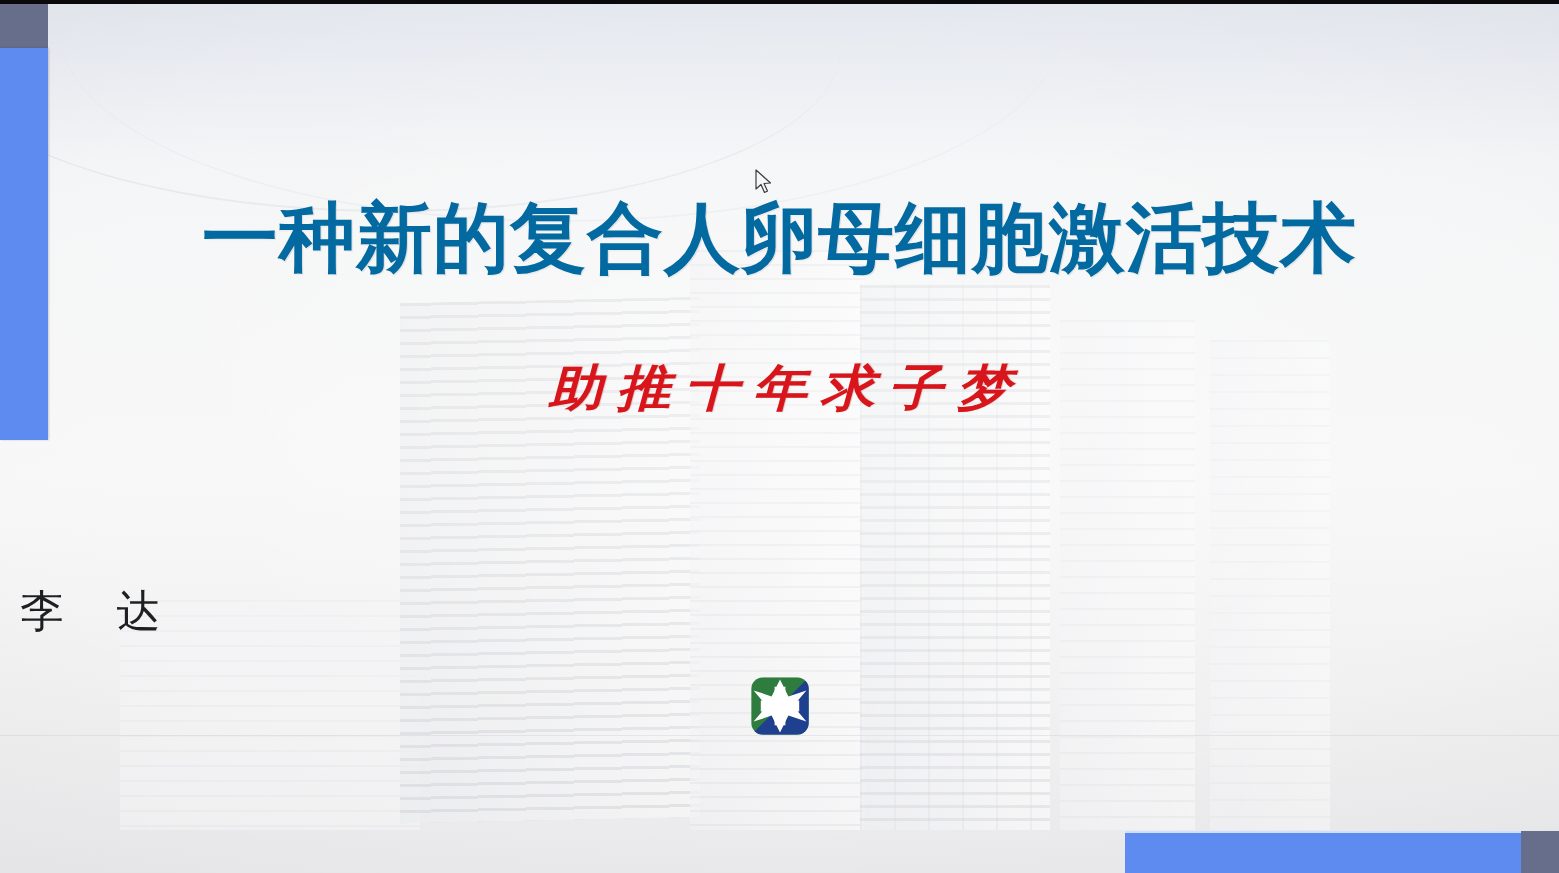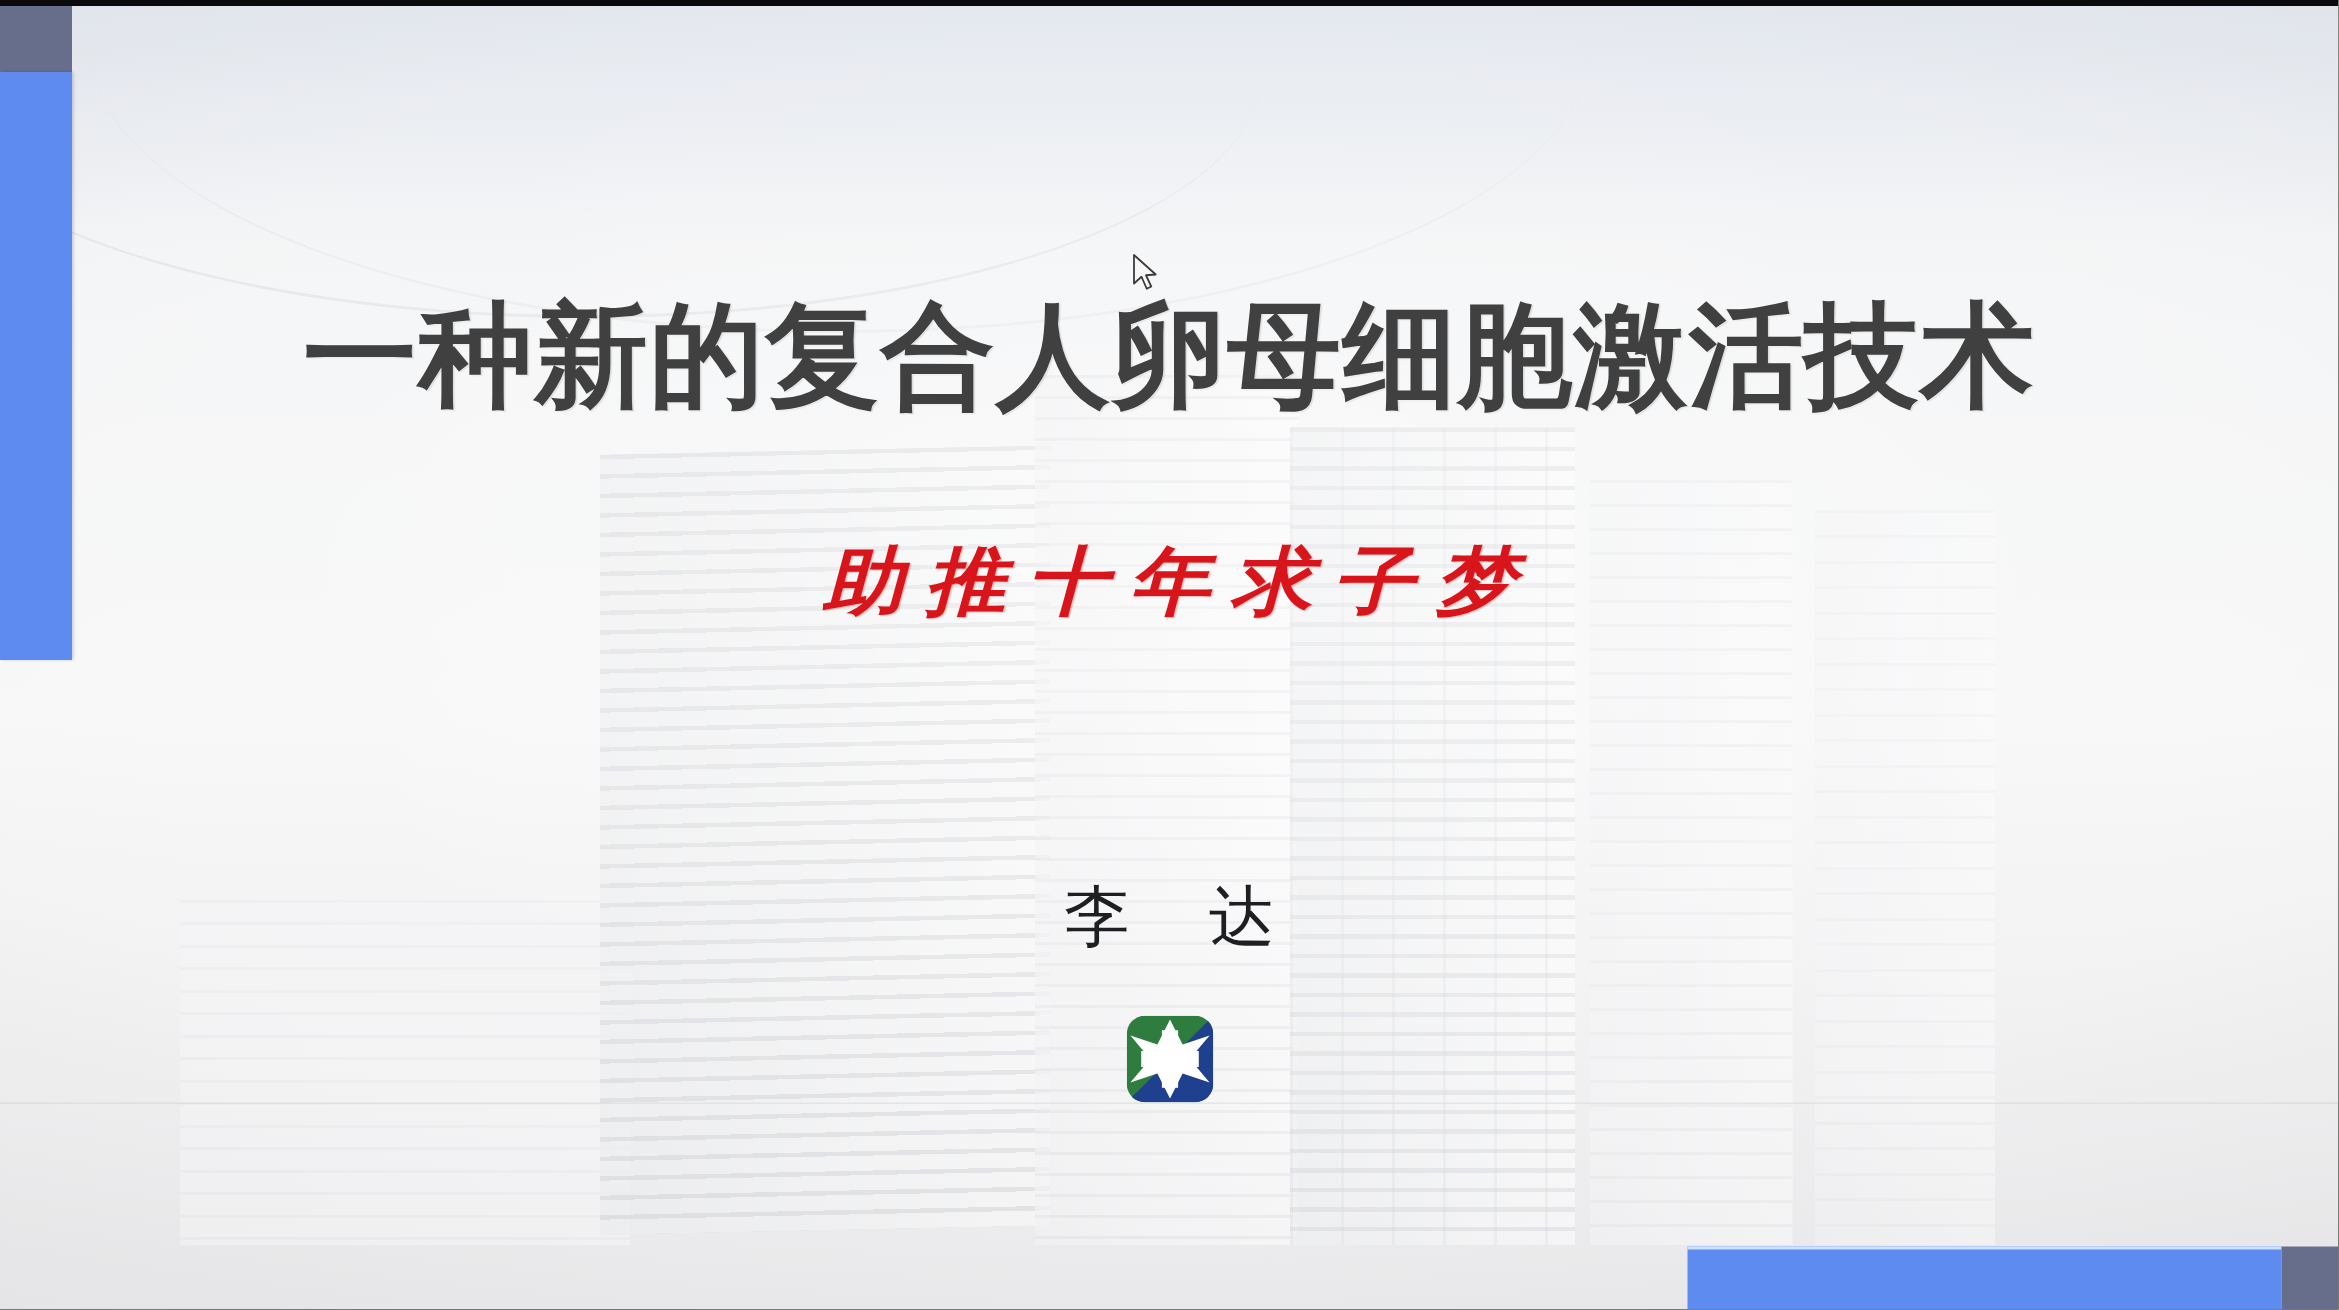--- a/index.html
+++ b/index.html
@@ -178,21 +178,21 @@
 
   
   .title {
     position: absolute;
     left: 0; right: 0; top: 198px;
     text-align: center;
     font-size: 76px;
     line-height: 1.04;
     font-weight: 700;
     letter-spacing: 1px;
-    color: #404040;
+    color: #0369a1;
     text-shadow: 0 1px 0 rgba(255,255,255,0.5), 1px 1px 1px rgba(0,0,0,0.12);
     white-space: nowrap;
   }
   .subtitle {
     position: absolute;
     left: 0; right: 0; top: 358px;
     text-align: center;
     font-size: 54px;
     line-height: 1.1;
     font-weight: 700;
@@ -201,21 +201,20 @@
     text-indent: 14px;
     font-family: "DejaVu Serif", "Liberation Serif", serif;
     font-style: italic;
     transform: scaleY(0.92);
     text-shadow: 1px 1px 1px rgba(130,10,10,0.25);
     white-space: nowrap;
   }
   .presenter {
     position: absolute;
     left: 0; right: 0; top: 582px;
-    text-align: center;
     font-size: 44px;
     color: #1d1f22;
     letter-spacing: 20px;
     text-indent: 20px;
     white-space: nowrap;
   }
   .affiliation-row {
     position: absolute;
     left: 0; right: 0; top: 676px;
     display: flex;

